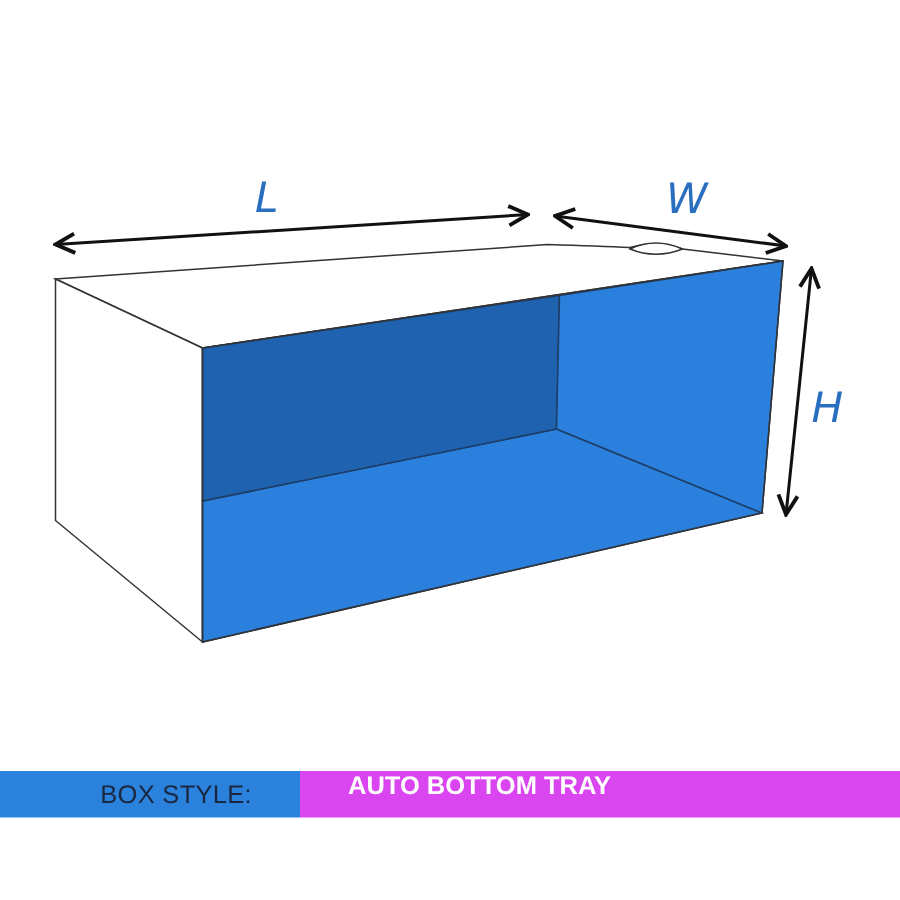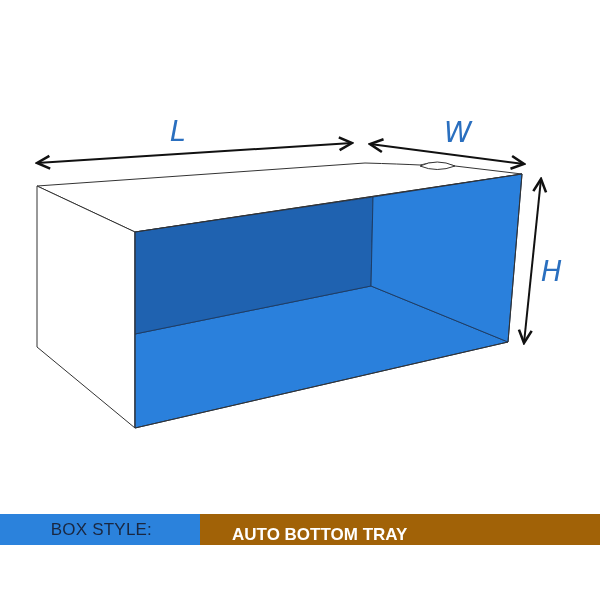--- a/index.html
+++ b/index.html
@@ -1,21 +1,21 @@
 <!DOCTYPE html>
 <html><head>
 <meta charset="utf-8">
 <style>
   html, body { margin:0; padding:0; background:#ffffff; }
   body { width:600px; height:600px; position:relative; overflow:hidden; font-family:"Liberation Sans", sans-serif; }
   #diagram { position:absolute; left:0; top:0; width:600px; height:600px; }
   .dim-label { position:absolute; font-family:"DejaVu Sans", sans-serif; font-style:italic; color:#2a6fbf; font-size:28px; line-height:1; }
   #banner { position:absolute; left:0; top:514px; width:600px; height:31px; display:flex; }
-  #banner .left { width:200px; background:#2b82dc; display:flex; align-items:center; justify-content:flex-end; padding-right:48px; box-sizing:border-box; }
-  #banner .right { flex:1; background:#a16207; display:flex; align-items:flex-end; padding-left:32px; box-sizing:border-box; }
+  #banner .left { width:200px; background:#2b82dc; display:flex; align-items:center; justify-content:flex-end; padding-right:32px; box-sizing:border-box; }
+  #banner .right { flex:1; background:#d946ef; display:flex; align-items:flex-start; padding-left:32px; box-sizing:border-box; }
   #banner .key { color:#1a2740; font-size:17px; letter-spacing:0.2px; }
   #banner .val { color:#ffffff; font-size:17px; font-weight:bold; }
 </style>
 </head>
 <body>
 
 <svg id="diagram" viewBox="0 0 600 600" xmlns="http://www.w3.org/2000/svg">
   <defs>
     <marker id="arrowhead" viewBox="0 0 10 10" refX="9" refY="5" markerWidth="8" markerHeight="8" orient="auto-start-reverse">
       <path d="M1,1 L9,5 L1,9" fill="none" stroke="#111" stroke-width="1.6"></path>

